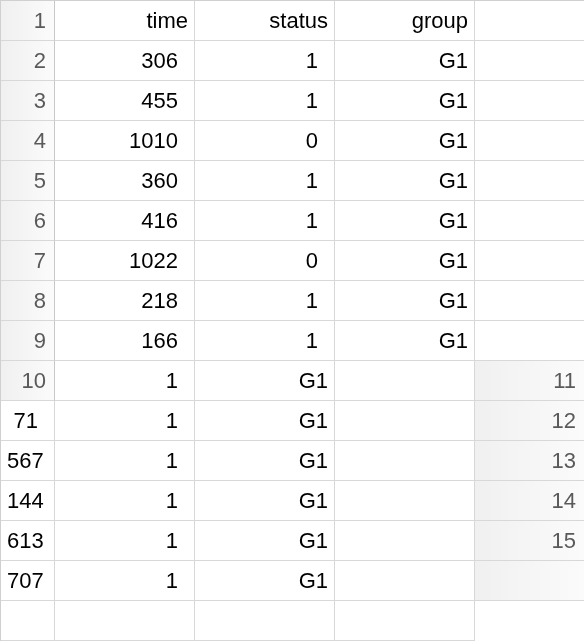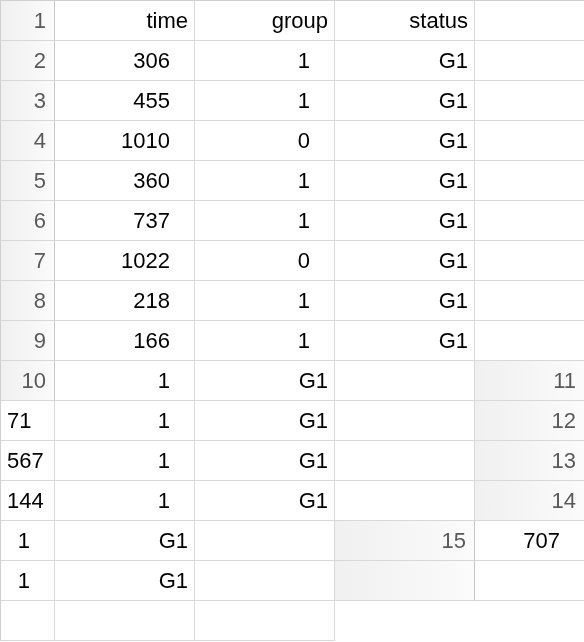--- a/index.html
+++ b/index.html
@@ -31,36 +31,36 @@
   }
   .rowhead {
     text-align: right;
     color: #5a5a5a;
     background: linear-gradient(to right, #f0f0f0, #fbfbfb);
     border-right: 1px solid #c8c8c8;
     padding-right: 8px;
   }
   .num {
     text-align: right;
-    padding-right: 24px;
+    padding-right: 16px;
   }
   .txt {
     text-align: right;
     padding-left: 6px;
   }
 </style>
 </head>
 <body>
 
 <div class="sheet">
 
   <div class="cell rowhead">1</div>
   <div class="cell txt">time</div>
+  <div class="cell txt">status</div>
   <div class="cell txt">group</div>
-  <div class="cell txt">status</div>
   <div class="cell"></div>
 
   <div class="cell rowhead">2</div>
   <div class="cell num">306</div>
   <div class="cell num">1</div>
   <div class="cell txt">G1</div>
   <div class="cell"></div>
 
   <div class="cell rowhead">3</div>
   <div class="cell num">455</div>
@@ -74,21 +74,21 @@
   <div class="cell txt">G1</div>
   <div class="cell"></div>
 
   <div class="cell rowhead">5</div>
   <div class="cell num">360</div>
   <div class="cell num">1</div>
   <div class="cell txt">G1</div>
   <div class="cell"></div>
 
   <div class="cell rowhead">6</div>
-  <div class="cell num">737</div>
+  <div class="cell num">416</div>
   <div class="cell num">1</div>
   <div class="cell txt">G1</div>
   <div class="cell"></div>
 
   <div class="cell rowhead">7</div>
   <div class="cell num">1022</div>
   <div class="cell num">0</div>
   <div class="cell txt">G1</div>
   <div class="cell"></div>
 
@@ -121,20 +121,21 @@
   <div class="cell txt">G1</div>
   <div class="cell"></div>
 
   <div class="cell rowhead">13</div>
   <div class="cell num">144</div>
   <div class="cell num">1</div>
   <div class="cell txt">G1</div>
   <div class="cell"></div>
 
   <div class="cell rowhead">14</div>
+  <div class="cell num">613</div>
   <div class="cell num">1</div>
   <div class="cell txt">G1</div>
   <div class="cell"></div>
 
   <div class="cell rowhead">15</div>
   <div class="cell num">707</div>
   <div class="cell num">1</div>
   <div class="cell txt">G1</div>
   <div class="cell"></div>
 

